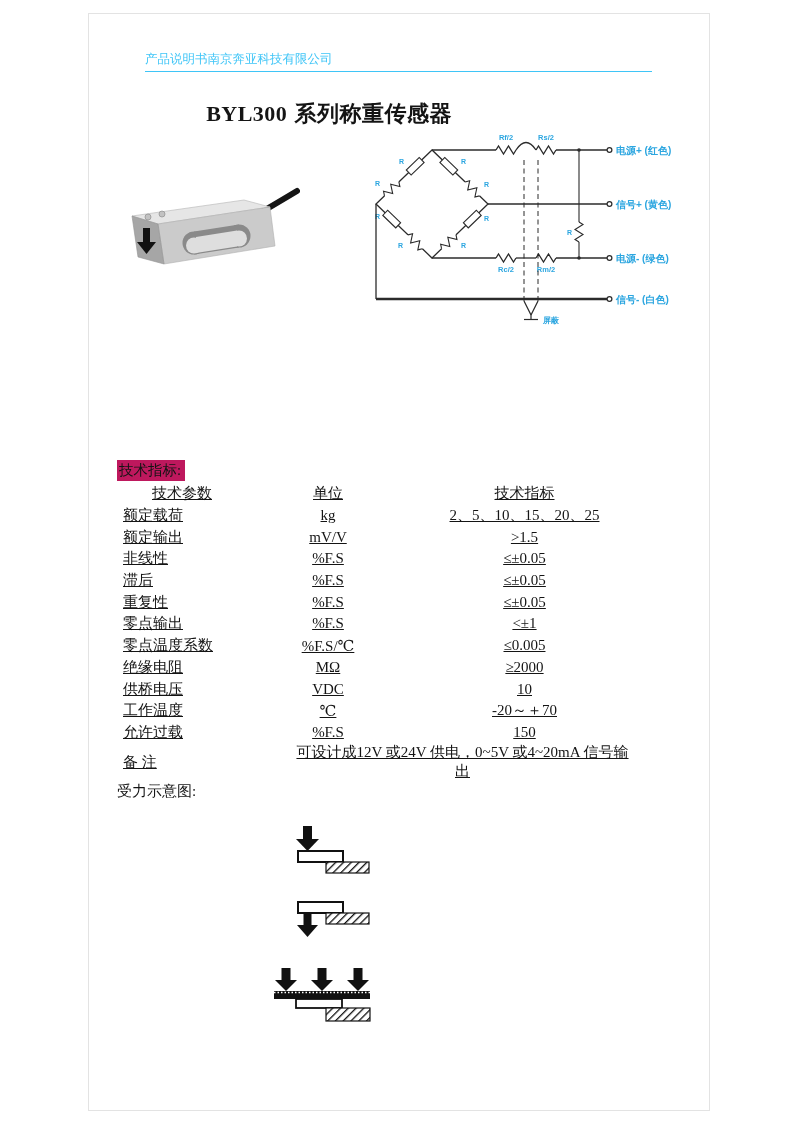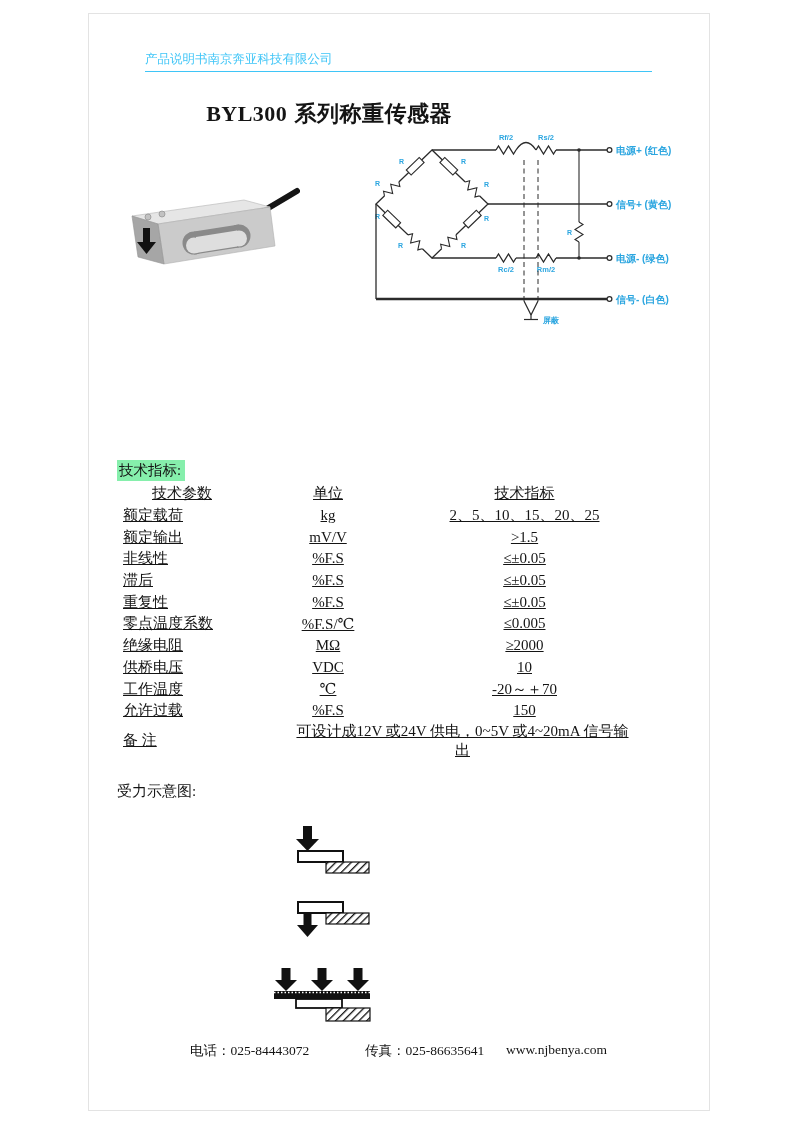--- a/index.html
+++ b/index.html
@@ -12,21 +12,21 @@
        border-bottom:1px solid #3fc5f7;padding-bottom:3px;
        color:#3fc5f7;font-size:12.5px;}
   .doc-title{position:absolute;left:0;top:99px;width:658px;text-align:center;
              font-size:22px;font-weight:bold;letter-spacing:.5px;}
   .doc-title .model{margin-right:7px;}
   .photo-svg{position:absolute;left:110px;top:186px;}
   .circuit-svg{position:absolute;left:368px;top:126px;}
   .desc{position:absolute;left:117px;top:349px;width:566px;font-size:16.5px;
         line-height:27.6px;text-align:justify;text-indent:2.35em;margin:0;}
   .spec-heading{position:absolute;left:117px;top:460px;font-size:14.5px;
-                background:#86efac;padding:1px 4px 1px 2px;}
+                background:#be185d;padding:1px 4px 1px 2px;}
   table.specs{position:absolute;left:117px;top:483px;width:566px;border-collapse:collapse;text-decoration:underline;}
   table.specs th,table.specs td{font-size:15px;font-weight:normal;height:21.7px;padding:0;}
   table.specs .c0{text-align:left;padding-left:6px;}
   table.specs th.c0{padding-left:35px;}
   table.specs .c1,table.specs .c2{text-align:center;}
   table.specs td.note-val{text-align:center;padding-right:48px;}
   .force-heading{position:absolute;left:117px;top:782px;font-size:15px;}
   .fd1{position:absolute;left:278px;top:818px;}
   .fd2{position:absolute;left:278px;top:896px;}
   .fd3{position:absolute;left:268px;top:963px;}
@@ -203,20 +203,25 @@
           <td class="c0">滞后</td>
           <td class="c1">%F.S</td>
           <td class="c2">≤±0.05</td>
         </tr>
         <tr>
           <td class="c0">重复性</td>
           <td class="c1">%F.S</td>
           <td class="c2">≤±0.05</td>
         </tr>
         <tr>
+          <td class="c0">零点输出</td>
+          <td class="c1">%F.S</td>
+          <td class="c2">&lt;±1</td>
+        </tr>
+        <tr>
           <td class="c0">零点温度系数</td>
           <td class="c1">%F.S/℃</td>
           <td class="c2">≤0.005</td>
         </tr>
         <tr>
           <td class="c0">绝缘电阻</td>
           <td class="c1">MΩ</td>
           <td class="c2">≥2000</td>
         </tr>
         <tr>
@@ -293,19 +298,14 @@
     <g fill="#111">
       <rect x="85.5" y="5" width="9" height="12"></rect>
         <polygon points="79,17 101,17 90,28"></polygon>
     </g>
     <rect x="6" y="28" width="96" height="8" fill="#111"></rect>
     <line x1="6" y1="29.5" x2="102" y2="29.5" stroke="#fff" stroke-width="1.6" stroke-dasharray="1.5,2"></line>
     <rect x="28" y="36" width="46" height="9" fill="#fff" stroke="#111" stroke-width="1.8"></rect>
     <rect x="58" y="45" width="44" height="13" fill="url(#h3)" stroke="#111" stroke-width="1.2"></rect>
   </svg>
 
-  <div class="footer">
-    <span class="f-phone">电话：025-84443072</span>
-    <span class="f-fax">传真：025-86635641</span>
-    <span class="f-web">www.njbenya.com</span>
-  </div>
 
 </div>
 
 </body></html>

